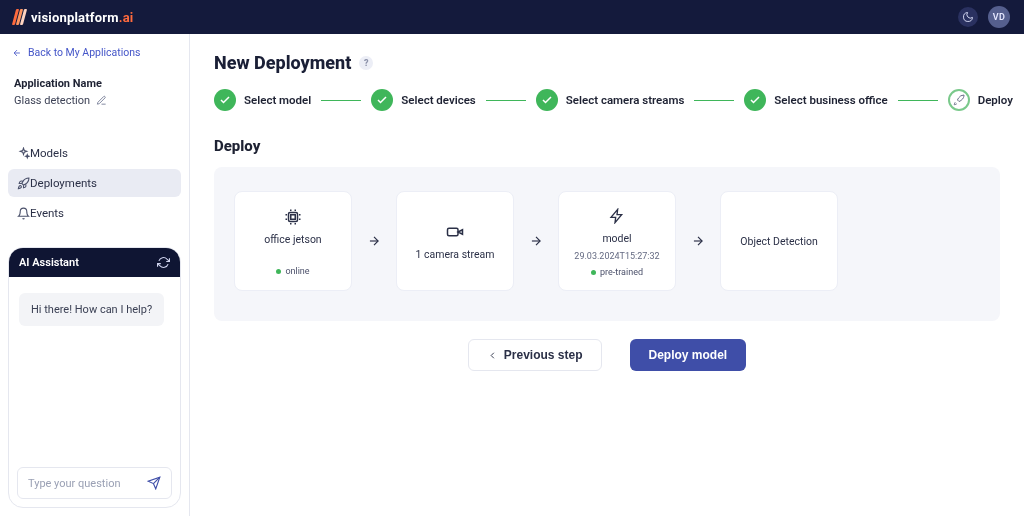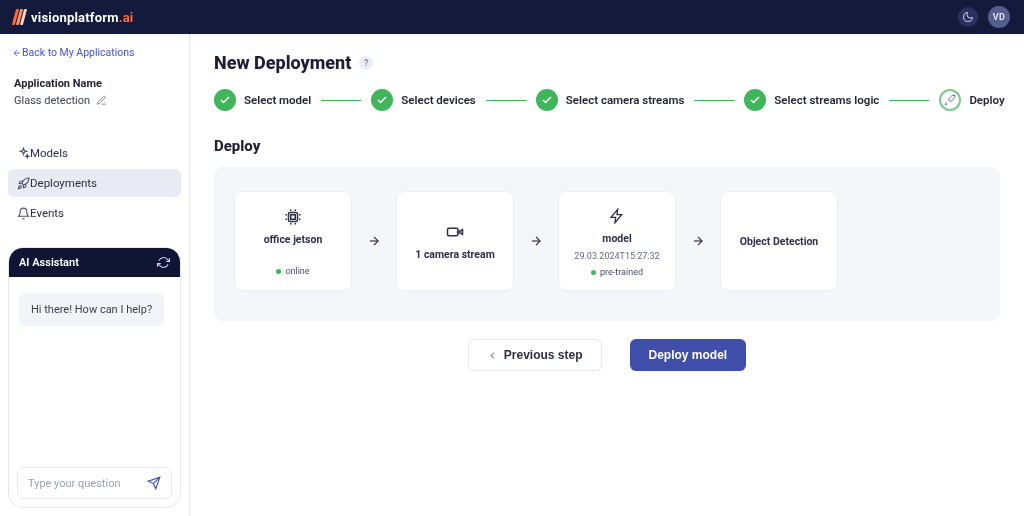--- a/index.html
+++ b/index.html
@@ -29,21 +29,21 @@
   .brand-mark span{width:3px;height:16px;border-radius:1px;transform:skewX(-15deg);}
   .brand-text{font-weight:700;font-size:13px;letter-spacing:.2px;}
   .brand-text .ai{color:#ff6a3d;}
   .top-right{display:flex;align-items:center;gap:10px;}
   .top-icon{width:20px;height:20px;border-radius:50%;background:#2a3160;display:flex;align-items:center;justify-content:center;color:#cfd3ee;cursor:pointer;}
   .avatar{width:22px;height:22px;border-radius:50%;background:#555f8e;display:flex;align-items:center;justify-content:center;font-size:9px;font-weight:600;color:#e6e8ff;letter-spacing:.5px;}
 
   
   .body{flex:1;display:flex;min-height:0;}
   .sidebar{width:var(--sidebar-w);border-right:1px solid var(--border);display:flex;flex-direction:column;padding:8px;gap:6px;}
-  .back-link{color:var(--link);font-size:10.5px;display:flex;align-items:center;gap:0;padding:4px 4px;cursor:pointer;}
+  .back-link{color:var(--link);font-size:10.5px;display:flex;align-items:center;gap:6px;padding:4px 4px;cursor:pointer;}
   .appname-box{padding:8px 6px 4px;}
   .appname-label{font-size:11px;font-weight:700;color:#1e2233;margin-bottom:4px;}
   .appname-row{display:flex;align-items:center;gap:6px;color:#3d4256;font-size:11px;}
   .nav{margin-top:22px;display:flex;flex-direction:column;gap:2px;}
   .nav-item{display:flex;align-items:center;gap:0;padding:7px 8px;border-radius:6px;cursor:pointer;font-size:11.5px;color:#2b3047;}
   .nav-item.active{background:#e9ebf3;}
   .nav-icon{width:14px;display:flex;justify-content:center;color:#4a506a;}
 
   .assistant{margin-top:14px;border:1px solid var(--border);border-radius:15px;display:flex;flex-direction:column;flex:1;min-height:0;overflow:hidden;}
   .assistant-head{background:var(--navy-deep);color:#fff;display:flex;align-items:center;justify-content:space-between;padding:8px 10px;font-size:11px;font-weight:600;}
@@ -64,21 +64,21 @@
   .step-ball.current{background:#fff;border:2px solid var(--green-ring);color:#6a6f88;}
   .step-label{font-size:11.5px;font-weight:600;color:#1e2233;white-space:nowrap;}
   .step-line{flex:1;height:1px;background:var(--green);margin:0 10px;min-width:40px;}
 
   
   .section-title{font-size:15px;font-weight:800;margin-bottom:12px;}
   .panel{background:var(--bg-panel);border-radius:8px;padding:24px 20px 30px;}
   .card-row{display:flex;align-items:center;gap:14px;}
   .card{background:#fff;border:1px solid var(--border-light);border-radius:8px;width:118px;height:100px;display:flex;flex-direction:column;align-items:center;justify-content:center;gap:6px;padding:8px;}
   .card .cicon{height:20px;display:flex;align-items:center;justify-content:center;color:#2b3047;}
-  .card .ctitle{font-size:10.5px;font-weight:700;color:#2b3047;text-align:right;}
+  .card .ctitle{font-size:10.5px;font-weight:400;color:#2b3047;text-align:right;}
   .card .csub{font-size:9px;color:#646a82;text-align:center;}
   .status-dot{width:5px;height:5px;border-radius:50%;background:var(--green);display:inline-block;margin-right:4px;vertical-align:middle;}
   .card-status{font-size:9px;color:#4b506a;}
   .arrow{width:16px;height:16px;display:flex;align-items:center;justify-content:center;color:#2b3047;}
 
   
   .btn-row{display:flex;justify-content:center;gap:28px;margin-top:18px;}
   .btn{border-radius:6px;padding:8px 18px;font-size:12px;font-weight:600;cursor:pointer;display:flex;align-items:center;gap:6px;border:1px solid transparent;}
   .btn.secondary{background:#fff;border-color:var(--border);color:#2b3047;}
   .btn.primary{background:var(--accent);color:#fff;}
@@ -228,21 +228,21 @@
           <span class="step-label">Select camera streams</span>
         </div>
         <div class="step-line"></div>
 
         <div class="step">
           <span class="step-ball">
             <svg width="12" height="12" viewBox="0 0 24 24" fill="none" stroke="currentColor" stroke-width="3">
                 <polyline points="20 6 9 17 4 12"></polyline>
               </svg>
           </span>
-          <span class="step-label">Select streams logic</span>
+          <span class="step-label">Select business office</span>
         </div>
         <div class="step-line"></div>
 
         <div class="step">
           <span class="step-ball current">
             <svg width="12" height="12" viewBox="0 0 24 24" fill="none" stroke="currentColor" stroke-width="2">
                 <path d="M4.5 16.5c-1.5 1.5-2 5-2 5s3.5-.5 5-2"></path>
                 <path d="M12 15l-3-3a22 22 0 012-3.9A12.9 12.9 0 0122 2c0 2.7-.8 7.5-6.1 11a22 22 0 01-3.9 2z"></path>
               </svg>
           </span>

